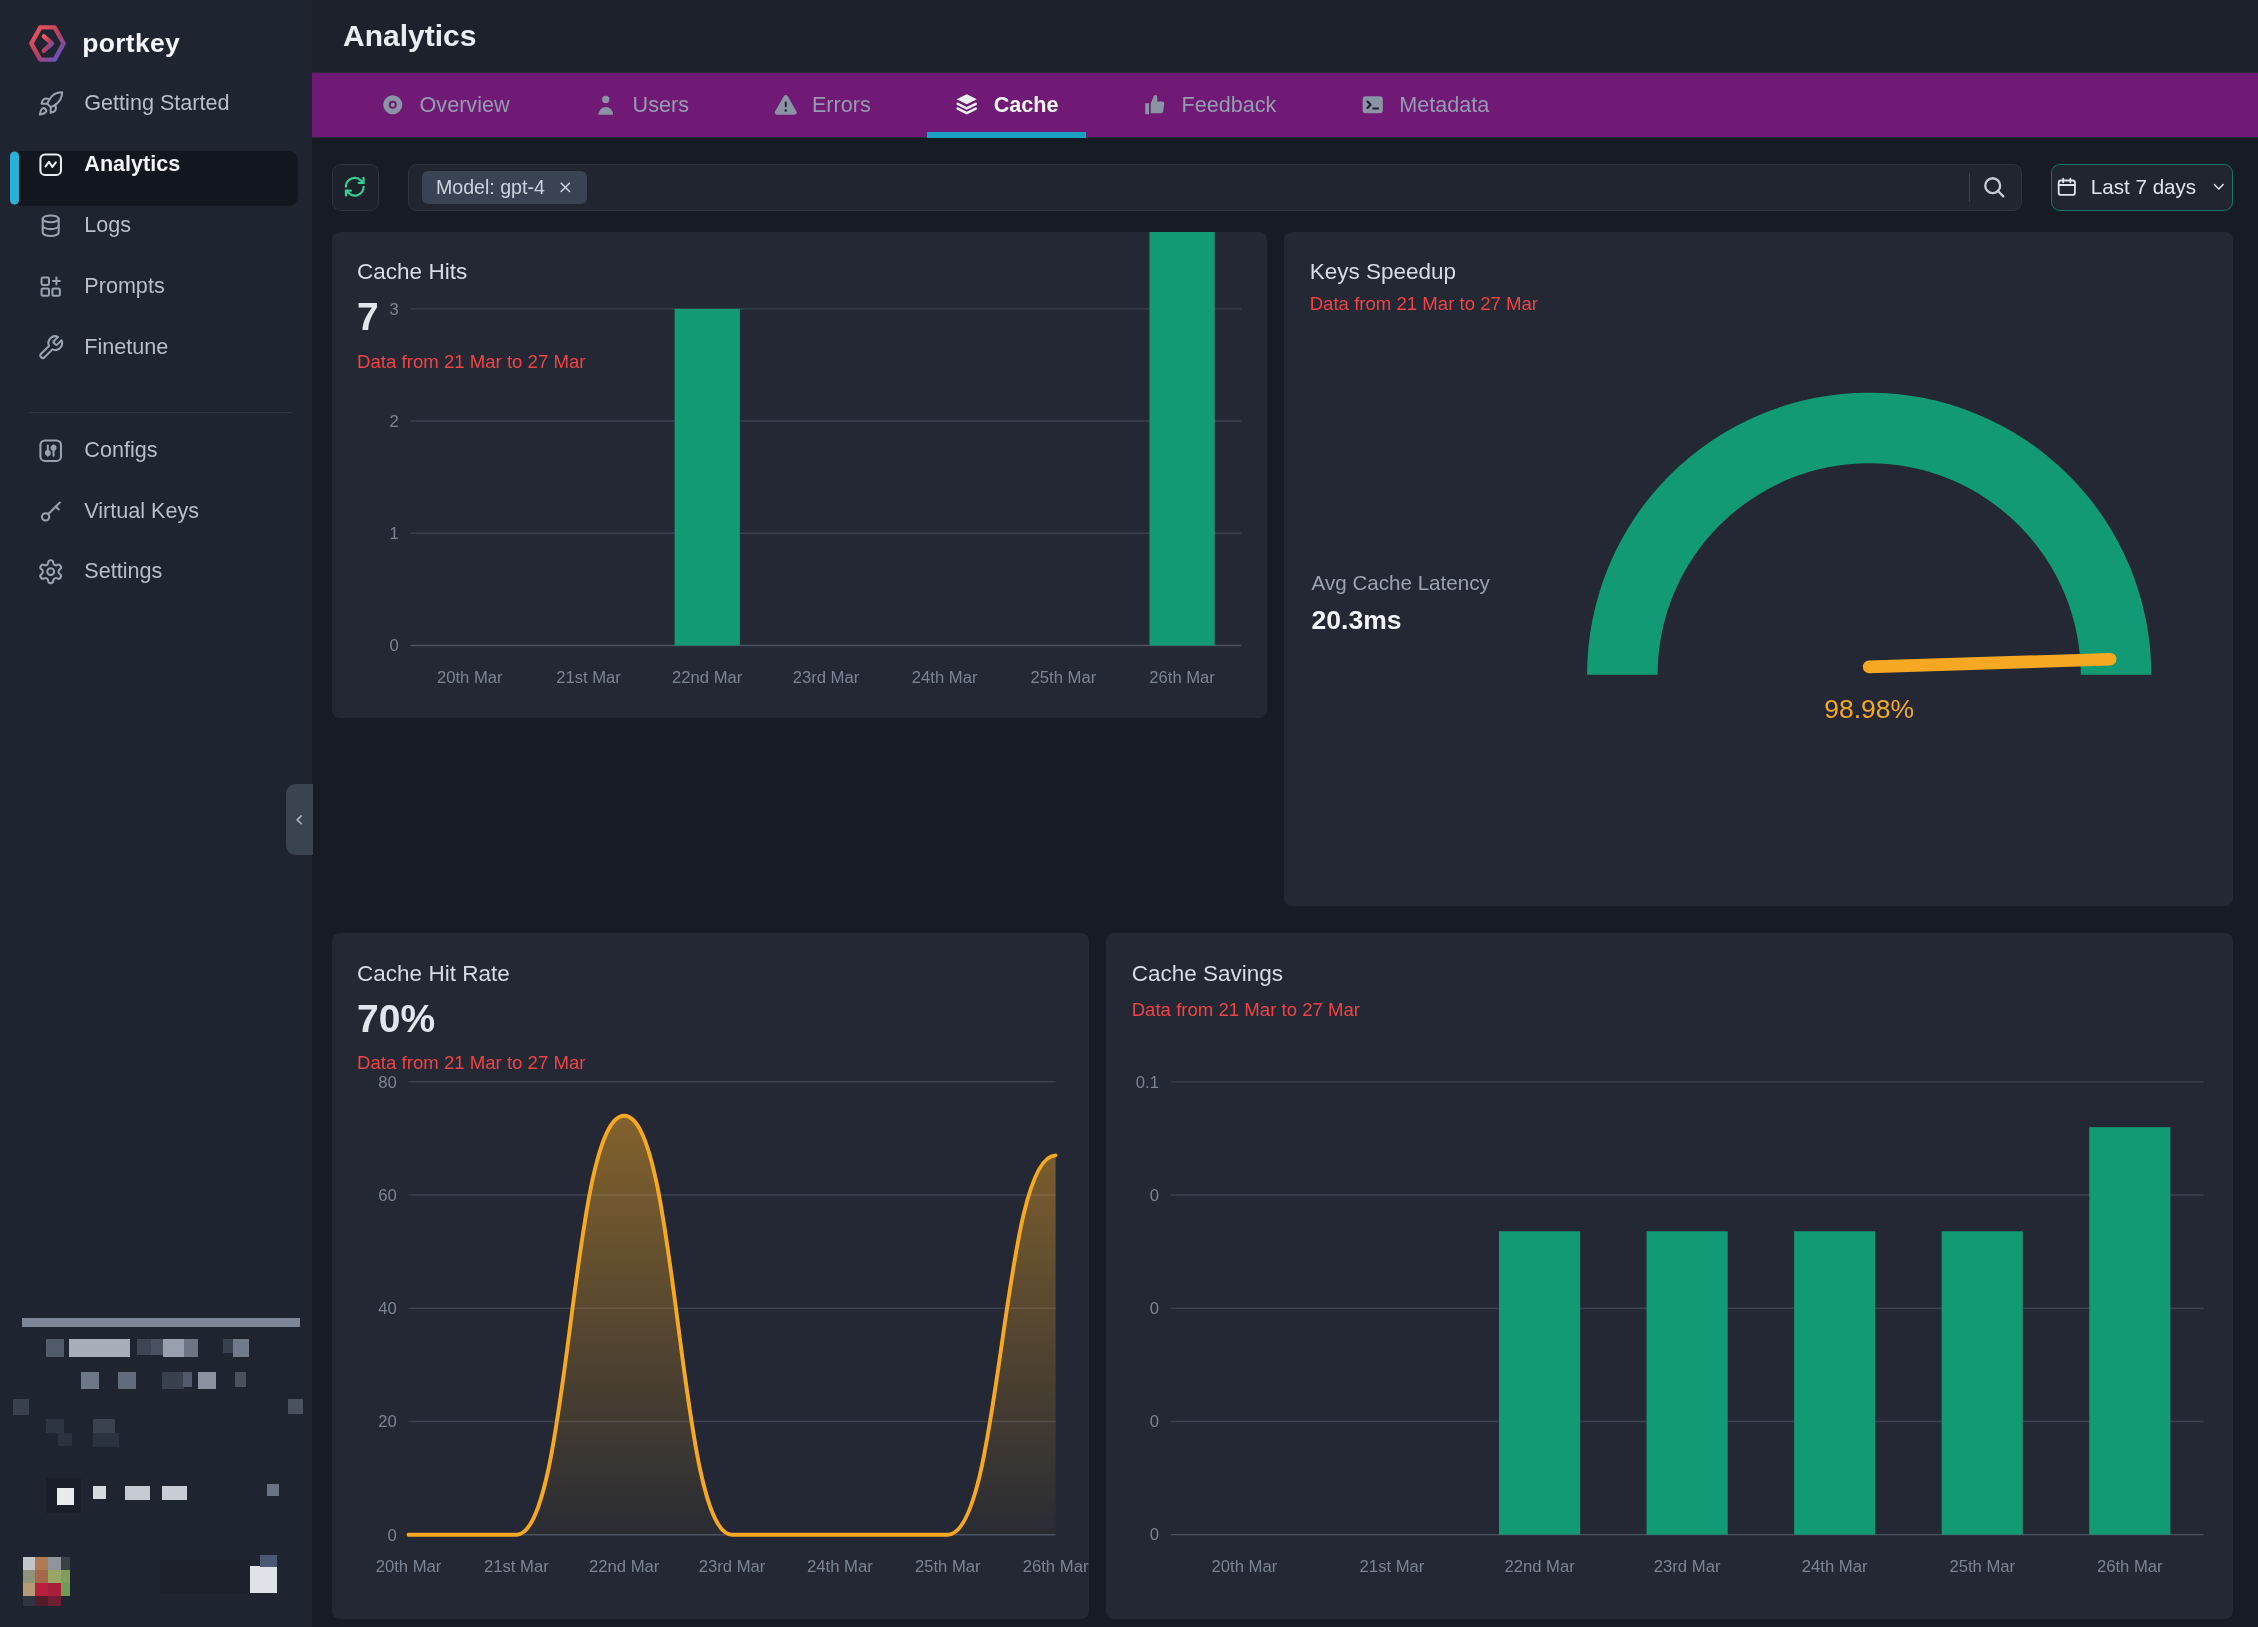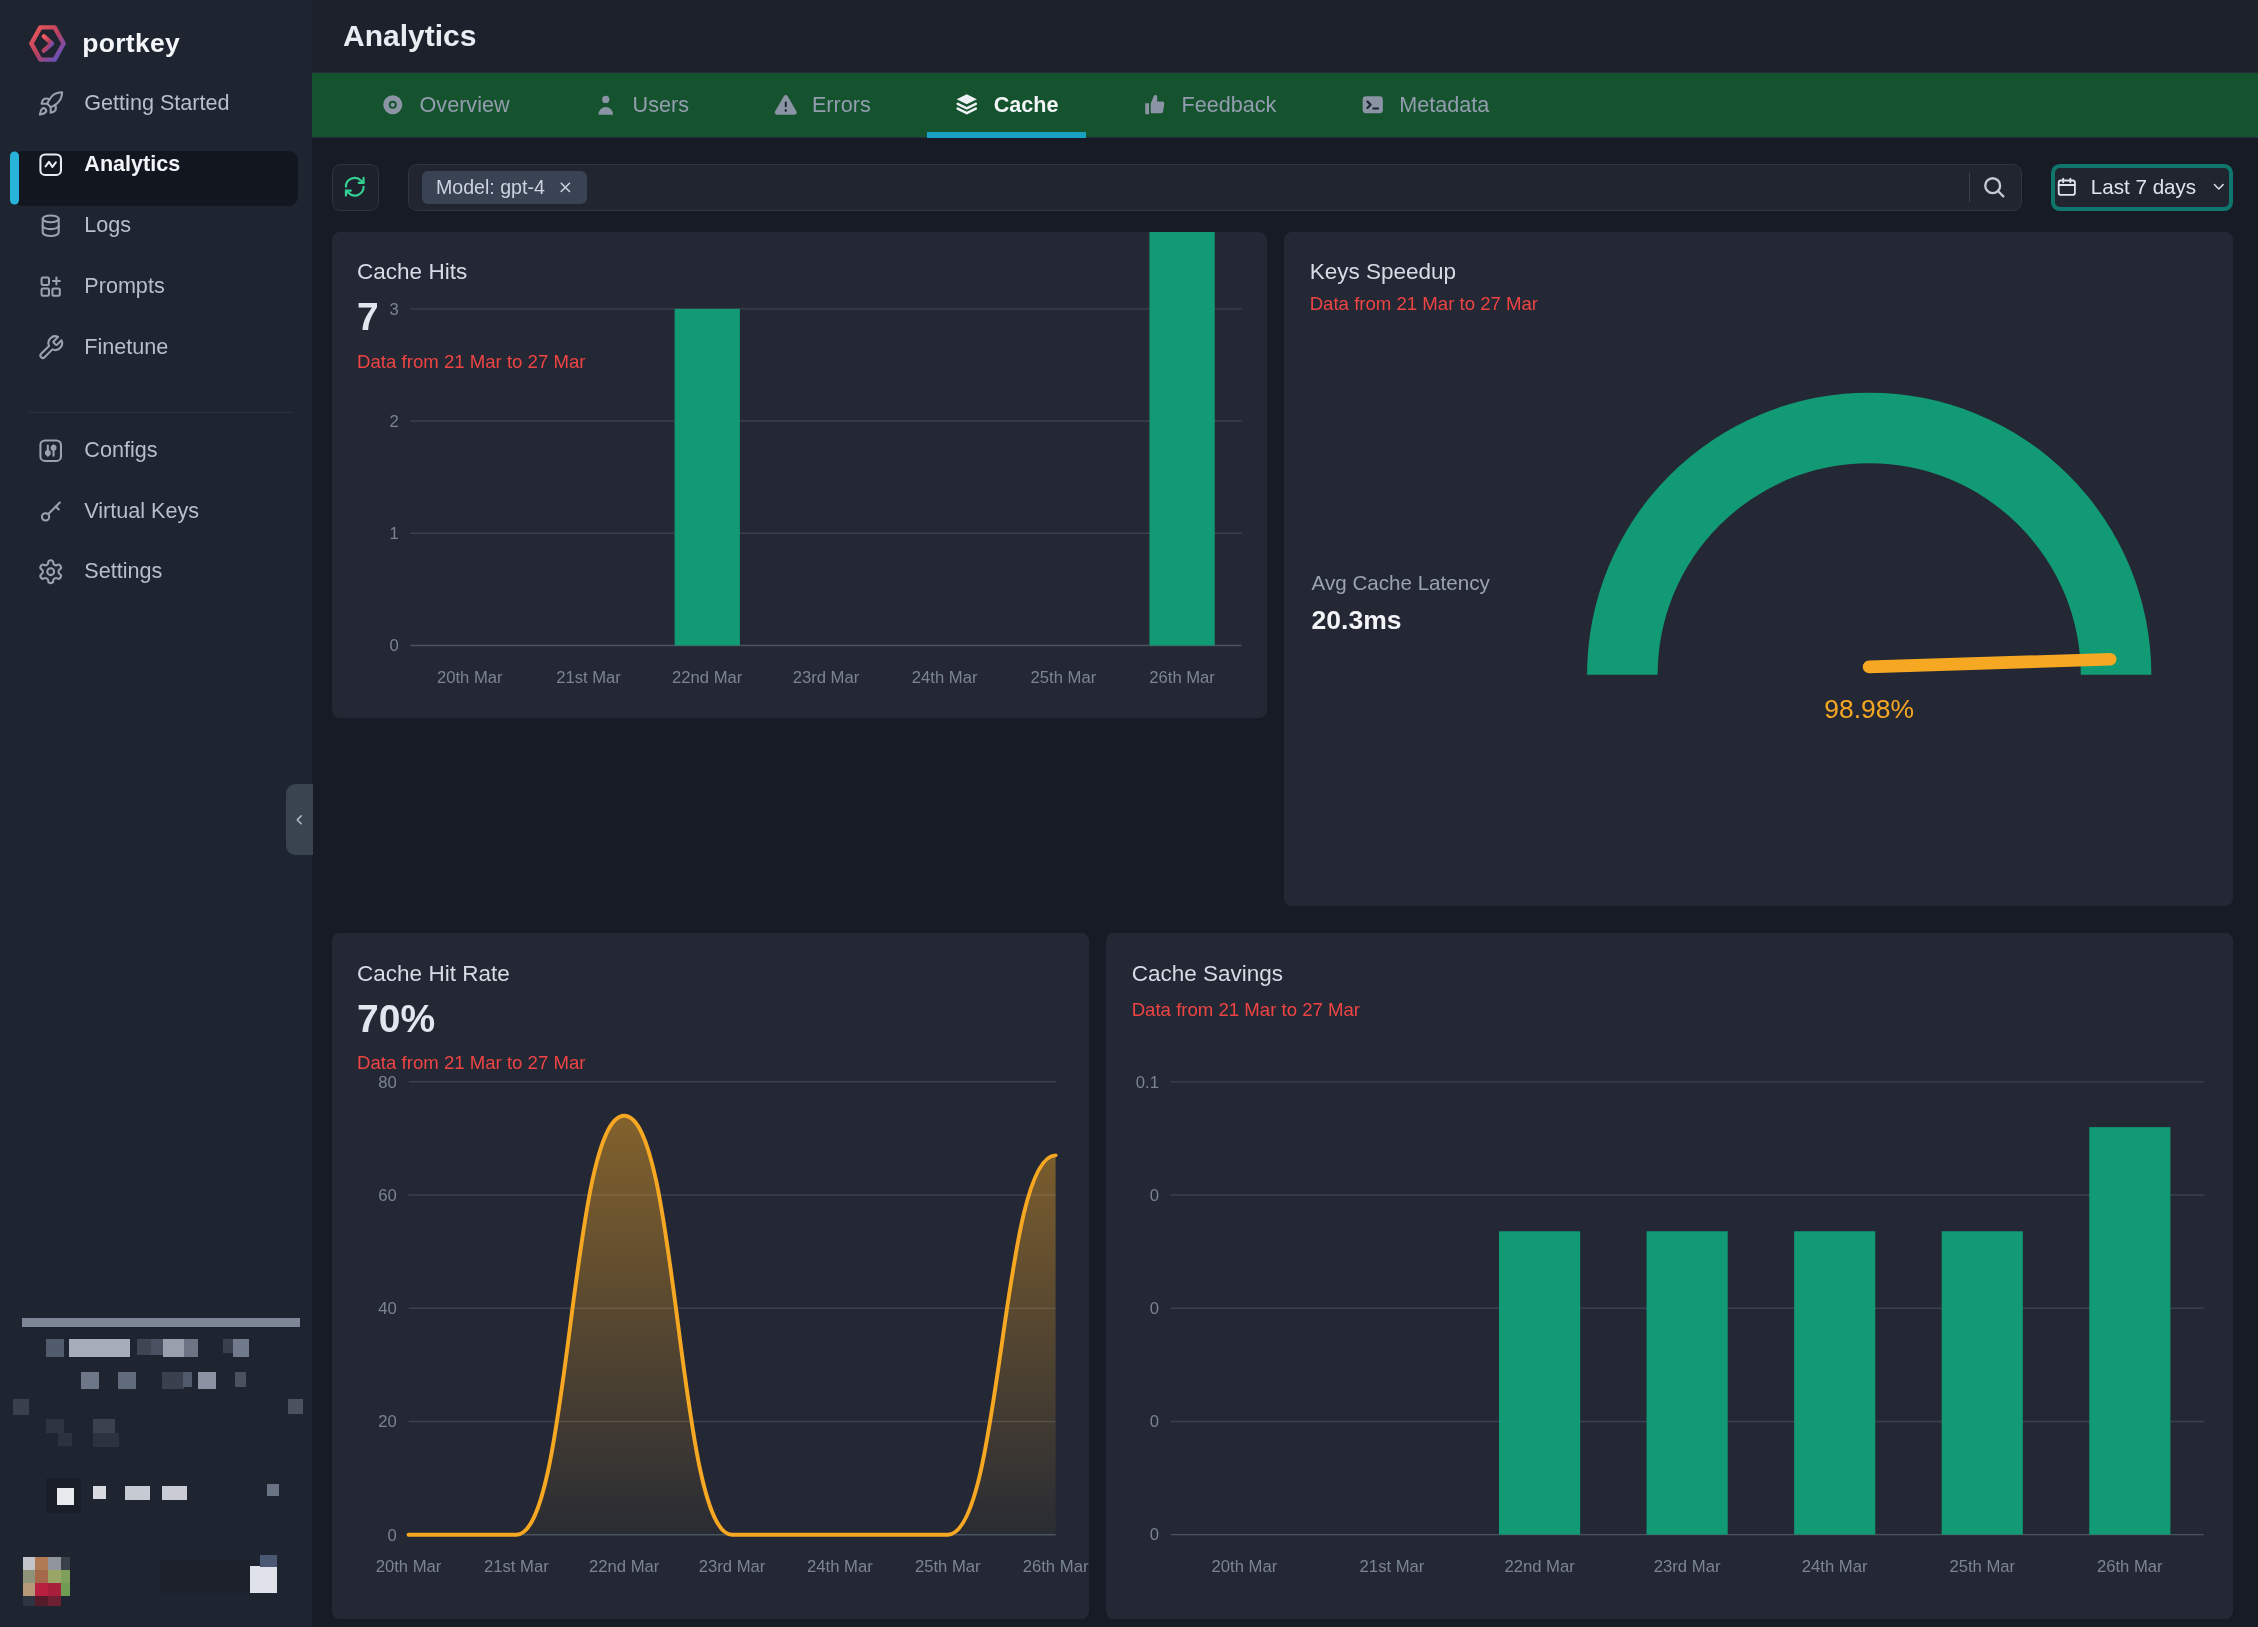--- a/index.html
+++ b/index.html
@@ -26,21 +26,21 @@
                    background:#3a4350;border-radius:9.8px 0 0 9.8px;display:flex;
                    align-items:center;justify-content:center;cursor:pointer;z-index:3;}
   .collapse-handle svg{width:15.7px;height:15.7px;stroke:#aeb6c2;stroke-width:2.4;fill:none;
                        stroke-linecap:round;stroke-linejoin:round;}
 
   
   .main{flex:1;display:flex;flex-direction:column;min-width:0;}
   .titlebar{height:73px;flex:0 0 73px;background:#1c212c;border-bottom:1px solid #262c38;
             display:flex;align-items:center;padding-left:31px;box-sizing:border-box;}
   .page-title{font-size:30px;font-weight:600;color:#e9ecf1;}
-  .tabbar{height:65px;flex:0 0 65px;background:#14532d;border-bottom:1px solid #262c38;
+  .tabbar{height:65px;flex:0 0 65px;background:#701a75;border-bottom:1px solid #262c38;
           display:flex;align-items:stretch;gap:29px;padding-left:41px;box-sizing:border-box;}
   .tab{position:relative;display:flex;align-items:center;gap:13.7px;padding:0 27.4px;
        font-size:21.6px;color:#949db0;cursor:pointer;}
   .tab svg{width:25.5px;height:25.5px;fill:#8b94a4;}
   .tab.active{color:#f3f5f8;font-weight:600;}
   .tab.active svg{fill:#eef1f5;}
   .tab-underline{position:absolute;left:0;right:0;bottom:-1px;height:5.9px;background:#1aa0c0;}
 
   .content{flex:1;background:#171b25;box-sizing:border-box;padding:25.5px 25.5px 0 19.6px;overflow:hidden;}
 
@@ -51,21 +51,21 @@
   .icon-btn svg{width:23.5px;height:23.5px;stroke:#34cf92;stroke-width:2.2;fill:none;
                 stroke-linecap:round;stroke-linejoin:round;}
   .filter-input{flex:1;height:47px;border-radius:8.8px;border:1px solid #2d3442;background:#20252f;
                 display:flex;align-items:center;padding:0 13.7px;box-sizing:border-box;gap:11.8px;}
   .chip{display:flex;align-items:center;gap:11.8px;background:#3a4353;border-radius:5.9px;
         height:33px;padding:0 13.7px;font-size:19.6px;color:#ccd3de;cursor:default;}
   .chip svg{width:16.7px;height:16.7px;stroke:#ccd3de;stroke-width:2.2;fill:none;stroke-linecap:round;cursor:pointer;}
   .filter-spacer{flex:1;}
   .v-divider{width:1px;height:29px;background:#3a4150;}
   .search-ic svg{width:25.5px;height:25.5px;stroke:#c3cad6;stroke-width:2.2;fill:none;stroke-linecap:round;}
-  .date-btn{height:47px;width:182px;border-radius:8.8px;border:4px solid #0f766e;background:#20252f;
+  .date-btn{height:47px;width:182px;border-radius:8.8px;border:1px solid #0f766e;background:#20252f;
             display:flex;align-items:center;justify-content:center;gap:13.7px;cursor:pointer;
             font-size:20.6px;color:#dfe4ec;box-sizing:border-box;}
   .date-btn svg{width:21.6px;height:21.6px;stroke:#dfe4ec;stroke-width:2;fill:none;
                 stroke-linecap:round;stroke-linejoin:round;}
   .date-btn .chev svg{width:17.6px;height:17.6px;}
 
   
   .row{display:flex;gap:17.6px;}
   .row1{margin-top:21.6px;}
   .row2{margin-top:27.4px;}

